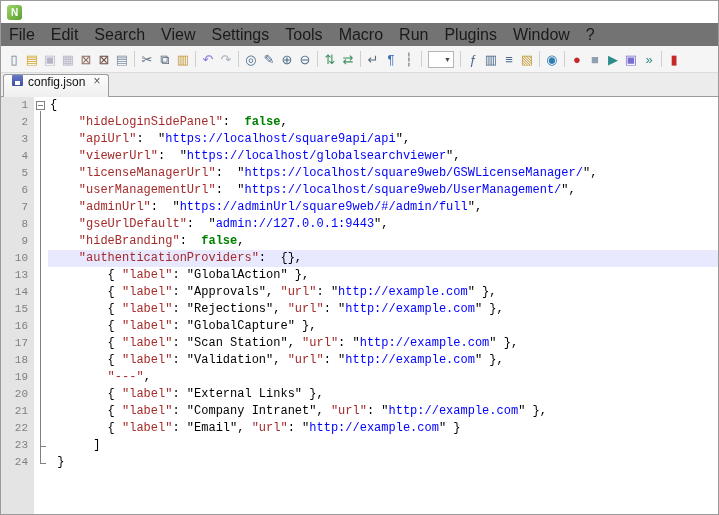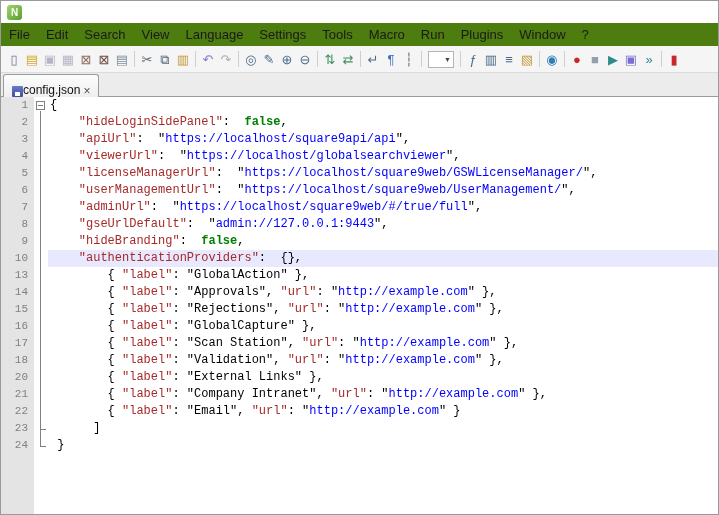--- a/index.html
+++ b/index.html
@@ -7,30 +7,30 @@
     --cur-bg:#E8E8FF; --gutter-bg:#E4E4E4; --gutter-fg:#808080; --fold-line:#808080;
   }
   *{margin:0;padding:0;box-sizing:border-box}
   body{margin:0;background:#fff;font-family:"Liberation Sans",sans-serif}
   .window{width:719px;height:515px;border:1px solid #9a9a9a;display:flex;flex-direction:column;background:#fff;overflow:hidden}
 
   .titlebar{flex:0 0 22px;display:flex;align-items:center;gap:6px;padding:0 6px;background:#ffffff;font-size:12px;color:#1a1a1a}
   .npp-icon{width:15px;height:15px;border-radius:3px;background:linear-gradient(135deg,#9ed66b,#5a9e2f);color:#fff;font-weight:bold;font-size:10px;display:flex;align-items:center;justify-content:center;flex:0 0 15px}
   .title-text{white-space:nowrap;overflow:hidden;text-overflow:ellipsis}
 
-  .menubar{flex:0 0 23px;display:flex;align-items:stretch;background:#4d7c0f;font-size:13px;color:#1a1a1a}
+  .menubar{flex:0 0 23px;display:flex;align-items:stretch;background:#737373;font-size:16px;color:#1a1a1a}
   .menu-item{padding:0 8px;display:flex;align-items:center;cursor:default}
 
   .toolbar{flex:0 0 27px;display:flex;align-items:center;background:#f5f5f5;border-bottom:1px solid #dcdcdc;padding:0 4px}
   .ticon{width:18px;height:19px;display:flex;align-items:center;justify-content:center;font-size:13px;border-radius:2px;cursor:default;line-height:1}
   .tsep{width:1px;height:16px;background:#cfcfcf;margin:0 3px;flex:0 0 1px}
   .tcombo{width:26px;height:17px;background:#fff;border:1px solid #b5b5b5;display:flex;align-items:center;justify-content:flex-end;padding:0 2px;font-size:7px;color:#444;margin:0 3px}
 
   .tabbar{flex:0 0 24px;background:#ececec;display:flex;align-items:flex-end;border-bottom:1px solid #9b9b9b;padding-left:2px}
-  .tab{display:flex;align-items:flex-end;height:23px;padding:0 8px;background:linear-gradient(#fdfdfd,#f0eef0);border:1px solid #9b9b9b;border-bottom:none;border-radius:3px 3px 0 0;margin-bottom:-1px;font-size:12px;color:#111;position:relative;z-index:2}
+  .tab{display:flex;align-items:flex-start;gap:5px;height:23px;padding:0 8px;background:linear-gradient(#fdfdfd,#f0eef0);border:1px solid #9b9b9b;border-bottom:none;border-radius:3px 3px 0 0;margin-bottom:-1px;font-size:12px;color:#111;position:relative;z-index:2}
   .tab-floppy{width:11px;height:11px;background:linear-gradient(#6a79c9,#3c4f9e);border-radius:1px;position:relative;flex:0 0 11px}
   .tab-floppy::after{content:"";position:absolute;left:3px;right:3px;bottom:1px;height:4px;background:#fff}
   .tab-close{font-size:12px;color:#555;margin-left:3px;line-height:1;cursor:default}
 
   .editor{flex:1;display:flex;flex-direction:column;font-family:"Liberation Mono","DejaVu Sans Mono",monospace;font-size:12px;background:#fff;overflow:hidden}
   .row{display:flex;flex:0 0 17px;height:17px;line-height:17px}
   .ln{flex:0 0 33px;background:var(--gutter-bg);color:var(--gutter-fg);text-align:right;padding-right:6px;font-size:11px}
   .fold{flex:0 0 14px;background:#fff;position:relative}
   .fv{position:absolute;left:6px;width:1px;background:var(--fold-line)}
   .fh{position:absolute;left:6px;right:2px;top:50%;height:1px;background:var(--fold-line)}
@@ -53,21 +53,20 @@
 
   <div class="titlebar">
     <div class="npp-icon">N</div>
   </div>
 
   <div class="menubar">
       <div class="menu-item">File</div>
       <div class="menu-item">Edit</div>
       <div class="menu-item">Search</div>
       <div class="menu-item">View</div>
-      <div class="menu-item">Language</div>
       <div class="menu-item">Settings</div>
       <div class="menu-item">Tools</div>
       <div class="menu-item">Macro</div>
       <div class="menu-item">Run</div>
       <div class="menu-item">Plugins</div>
       <div class="menu-item">Window</div>
       <div class="menu-item">?</div>
     </div>
 
   <div class="toolbar">
@@ -168,21 +167,21 @@
         <div class="fold">
           <div class="fv" style="top:0;bottom:0"></div>
         </div>
         <div class="code"><span class="sg-p">    </span><span class="sg-key">"userManagementUrl"</span><span class="sg-p">:  </span><span class="sg-str">"</span><span class="sg-url">https://localhost/square9web/UserManagement/</span><span class="sg-str">"</span><span class="sg-p">,</span></div>
       </div>
       <div class="row">
         <div class="ln">7</div>
         <div class="fold">
           <div class="fv" style="top:0;bottom:0"></div>
         </div>
-        <div class="code"><span class="sg-p">    </span><span class="sg-key">"adminUrl"</span><span class="sg-p">:  </span><span class="sg-str">"</span><span class="sg-url">https://localhost/square9web/#/true/full</span><span class="sg-str">"</span><span class="sg-p">,</span></div>
+        <div class="code"><span class="sg-p">    </span><span class="sg-key">"adminUrl"</span><span class="sg-p">:  </span><span class="sg-str">"</span><span class="sg-url">https://adminUrl/square9web/#/admin/full</span><span class="sg-str">"</span><span class="sg-p">,</span></div>
       </div>
       <div class="row">
         <div class="ln">8</div>
         <div class="fold">
           <div class="fv" style="top:0;bottom:0"></div>
         </div>
         <div class="code"><span class="sg-p">    </span><span class="sg-key">"gseUrlDefault"</span><span class="sg-p">:  </span><span class="sg-str">"</span><span class="sg-url">admin://127.0.0.1:9443</span><span class="sg-str">"</span><span class="sg-p">,</span></div>
       </div>
       <div class="row">
         <div class="ln">9</div>
@@ -234,20 +233,27 @@
         <div class="code"><span class="sg-p">        { </span><span class="sg-key">"label"</span><span class="sg-p">: </span><span class="sg-str">"Scan Station"</span><span class="sg-p">, </span><span class="sg-key">"url"</span><span class="sg-p">: </span><span class="sg-str">"</span><span class="sg-url">http://example.com</span><span class="sg-str">"</span><span class="sg-p"> },</span></div>
       </div>
       <div class="row">
         <div class="ln">18</div>
         <div class="fold">
           <div class="fv" style="top:0;bottom:0"></div>
         </div>
         <div class="code"><span class="sg-p">        { </span><span class="sg-key">"label"</span><span class="sg-p">: </span><span class="sg-str">"Validation"</span><span class="sg-p">, </span><span class="sg-key">"url"</span><span class="sg-p">: </span><span class="sg-str">"</span><span class="sg-url">http://example.com</span><span class="sg-str">"</span><span class="sg-p"> },</span></div>
       </div>
       <div class="row">
+        <div class="ln">19</div>
+        <div class="fold">
+          <div class="fv" style="top:0;bottom:0"></div>
+        </div>
+        <div class="code"><span class="sg-p">        </span><span class="sg-dash">"---"</span><span class="sg-p">,</span></div>
+      </div>
+      <div class="row">
         <div class="ln">20</div>
         <div class="fold">
           <div class="fv" style="top:0;bottom:0"></div>
         </div>
         <div class="code"><span class="sg-p">        { </span><span class="sg-key">"label"</span><span class="sg-p">: </span><span class="sg-str">"External Links"</span><span class="sg-p"> },</span></div>
       </div>
       <div class="row">
         <div class="ln">21</div>
         <div class="fold">
           <div class="fv" style="top:0;bottom:0"></div>

